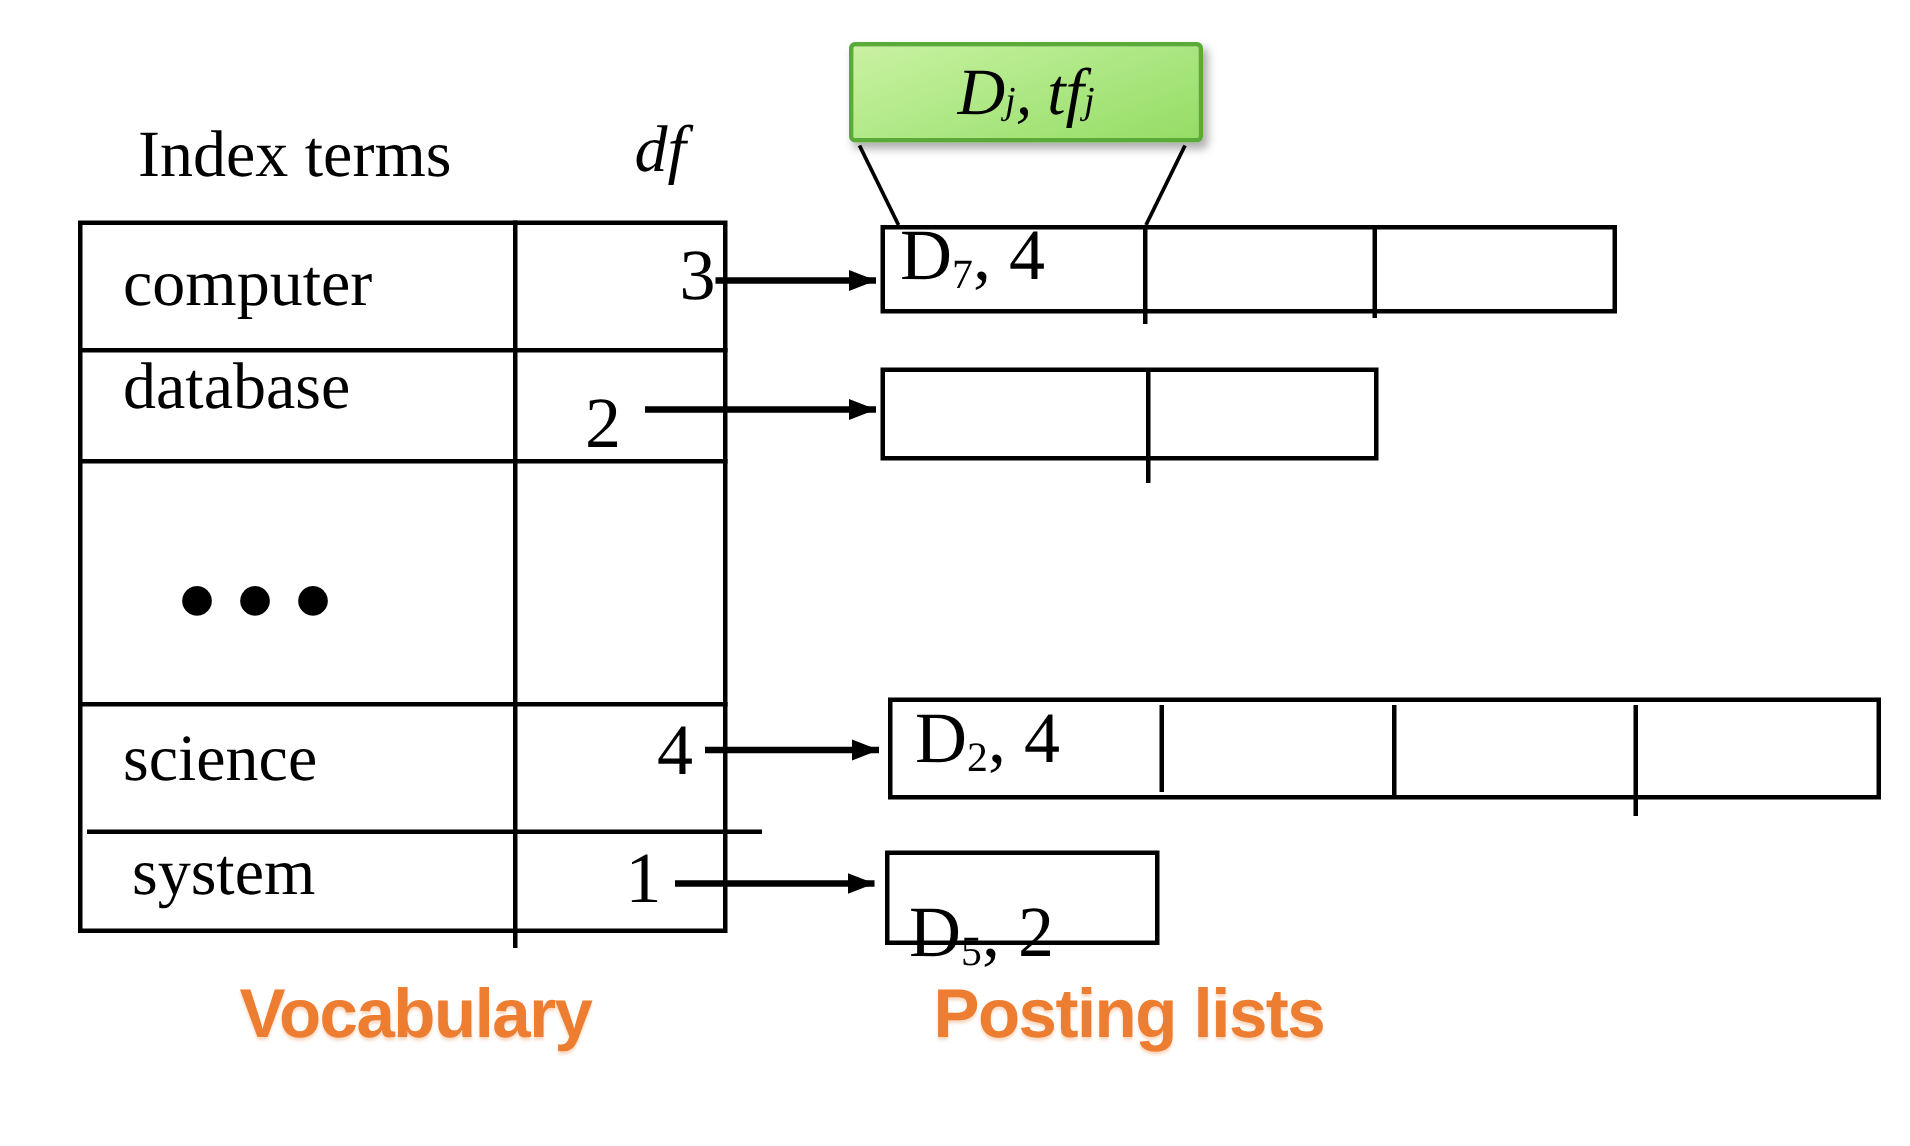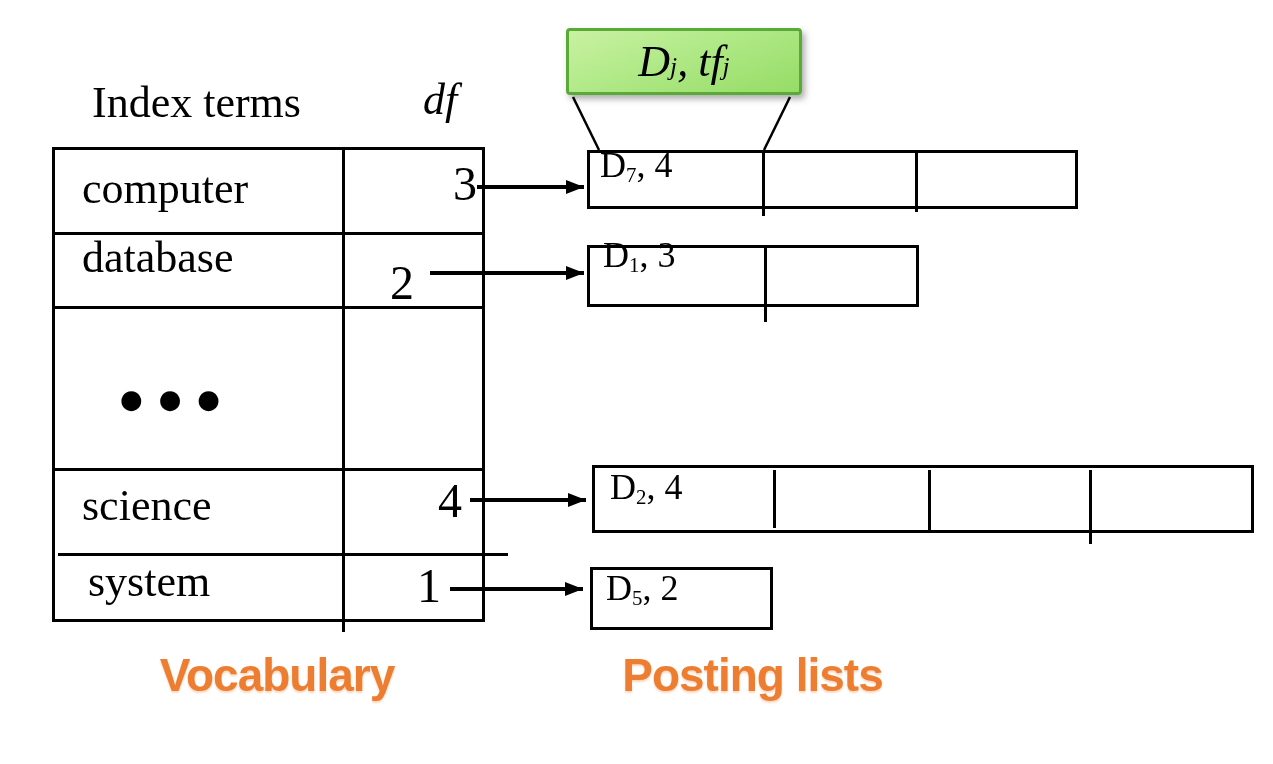--- a/index.html
+++ b/index.html
@@ -19,21 +19,21 @@
   .vline { position: absolute; background: #000; width: 3px; }
   .box { position: absolute; border: 3px solid #000; box-sizing: border-box; background: transparent; }
 
   
   .term { font-size: 44px; }
   .dfval { font-size: 48px; width: 44px; text-align: center; }
   .hdr { font-size: 44px; }
   .italic { font-style: italic; }
 
   
-  .posting-text { font-size: 36px; }
+  .posting-text { font-size: 48px; }
   .sub { font-size: 0.58em; position: relative; top: 0.22em; }
 
   
   .dots {
     font-family: "DejaVu Sans", sans-serif;
     font-size: 26px;
     letter-spacing: 16px;
     color: #000;
   }
 
@@ -100,34 +100,31 @@
 
   <div class="box" style="left:587px; top:150px; width:491px; height:59px;"></div>
   <div class="vline" style="left:762px; top:150px; height:66px; width:2.5px;"></div>
   <div class="vline" style="left:915px; top:151px; height:61px; width:2.5px;"></div>
   <div class="abs serif posting-text" style="left:600px; top:147px;">
     <span>D</span><span class="sub">7</span><span>, 4</span>
   </div>
 
   <div class="box" style="left:587px; top:245px; width:332px; height:62px;"></div>
   <div class="vline" style="left:764px; top:247px; height:75px; width:2.5px;"></div>
-  <div class="abs serif posting-text" style="left:603px; top:237px;">
-    <span>D</span><span class="sub">1</span><span>, 3</span>
-  </div>
 
   <div class="box" style="left:592px; top:465px; width:662px; height:68px;"></div>
   <div class="vline" style="left:773px; top:470px; height:58px; width:2.5px;"></div>
   <div class="vline" style="left:928px; top:470px; height:60px; width:2.5px;"></div>
   <div class="vline" style="left:1089px; top:470px; height:74px; width:2.5px;"></div>
   <div class="abs serif posting-text" style="left:610px; top:469px;">
     <span>D</span><span class="sub">2</span><span>, 4</span>
   </div>
 
   <div class="box" style="left:590px; top:567px; width:183px; height:63px;"></div>
-  <div class="abs serif posting-text" style="left:606px; top:570px;">
+  <div class="abs serif posting-text" style="left:606px; top:598px;">
     <span>D</span><span class="sub">5</span><span>, 2</span>
   </div>
 
   <svg class="overlay" width="1273" height="764" viewBox="0 0 1273 764">
     <defs>
       <marker id="ah" markerUnits="userSpaceOnUse" markerWidth="20" markerHeight="16" refX="18" refY="8" orient="auto">
         <path d="M0,1 L18,8 L0,15 Z" fill="#000"></path>
       </marker>
     </defs>
     <line x1="477" y1="187" x2="584" y2="187" stroke="#000" stroke-width="4.2" marker-end="url(#ah)"></line>

